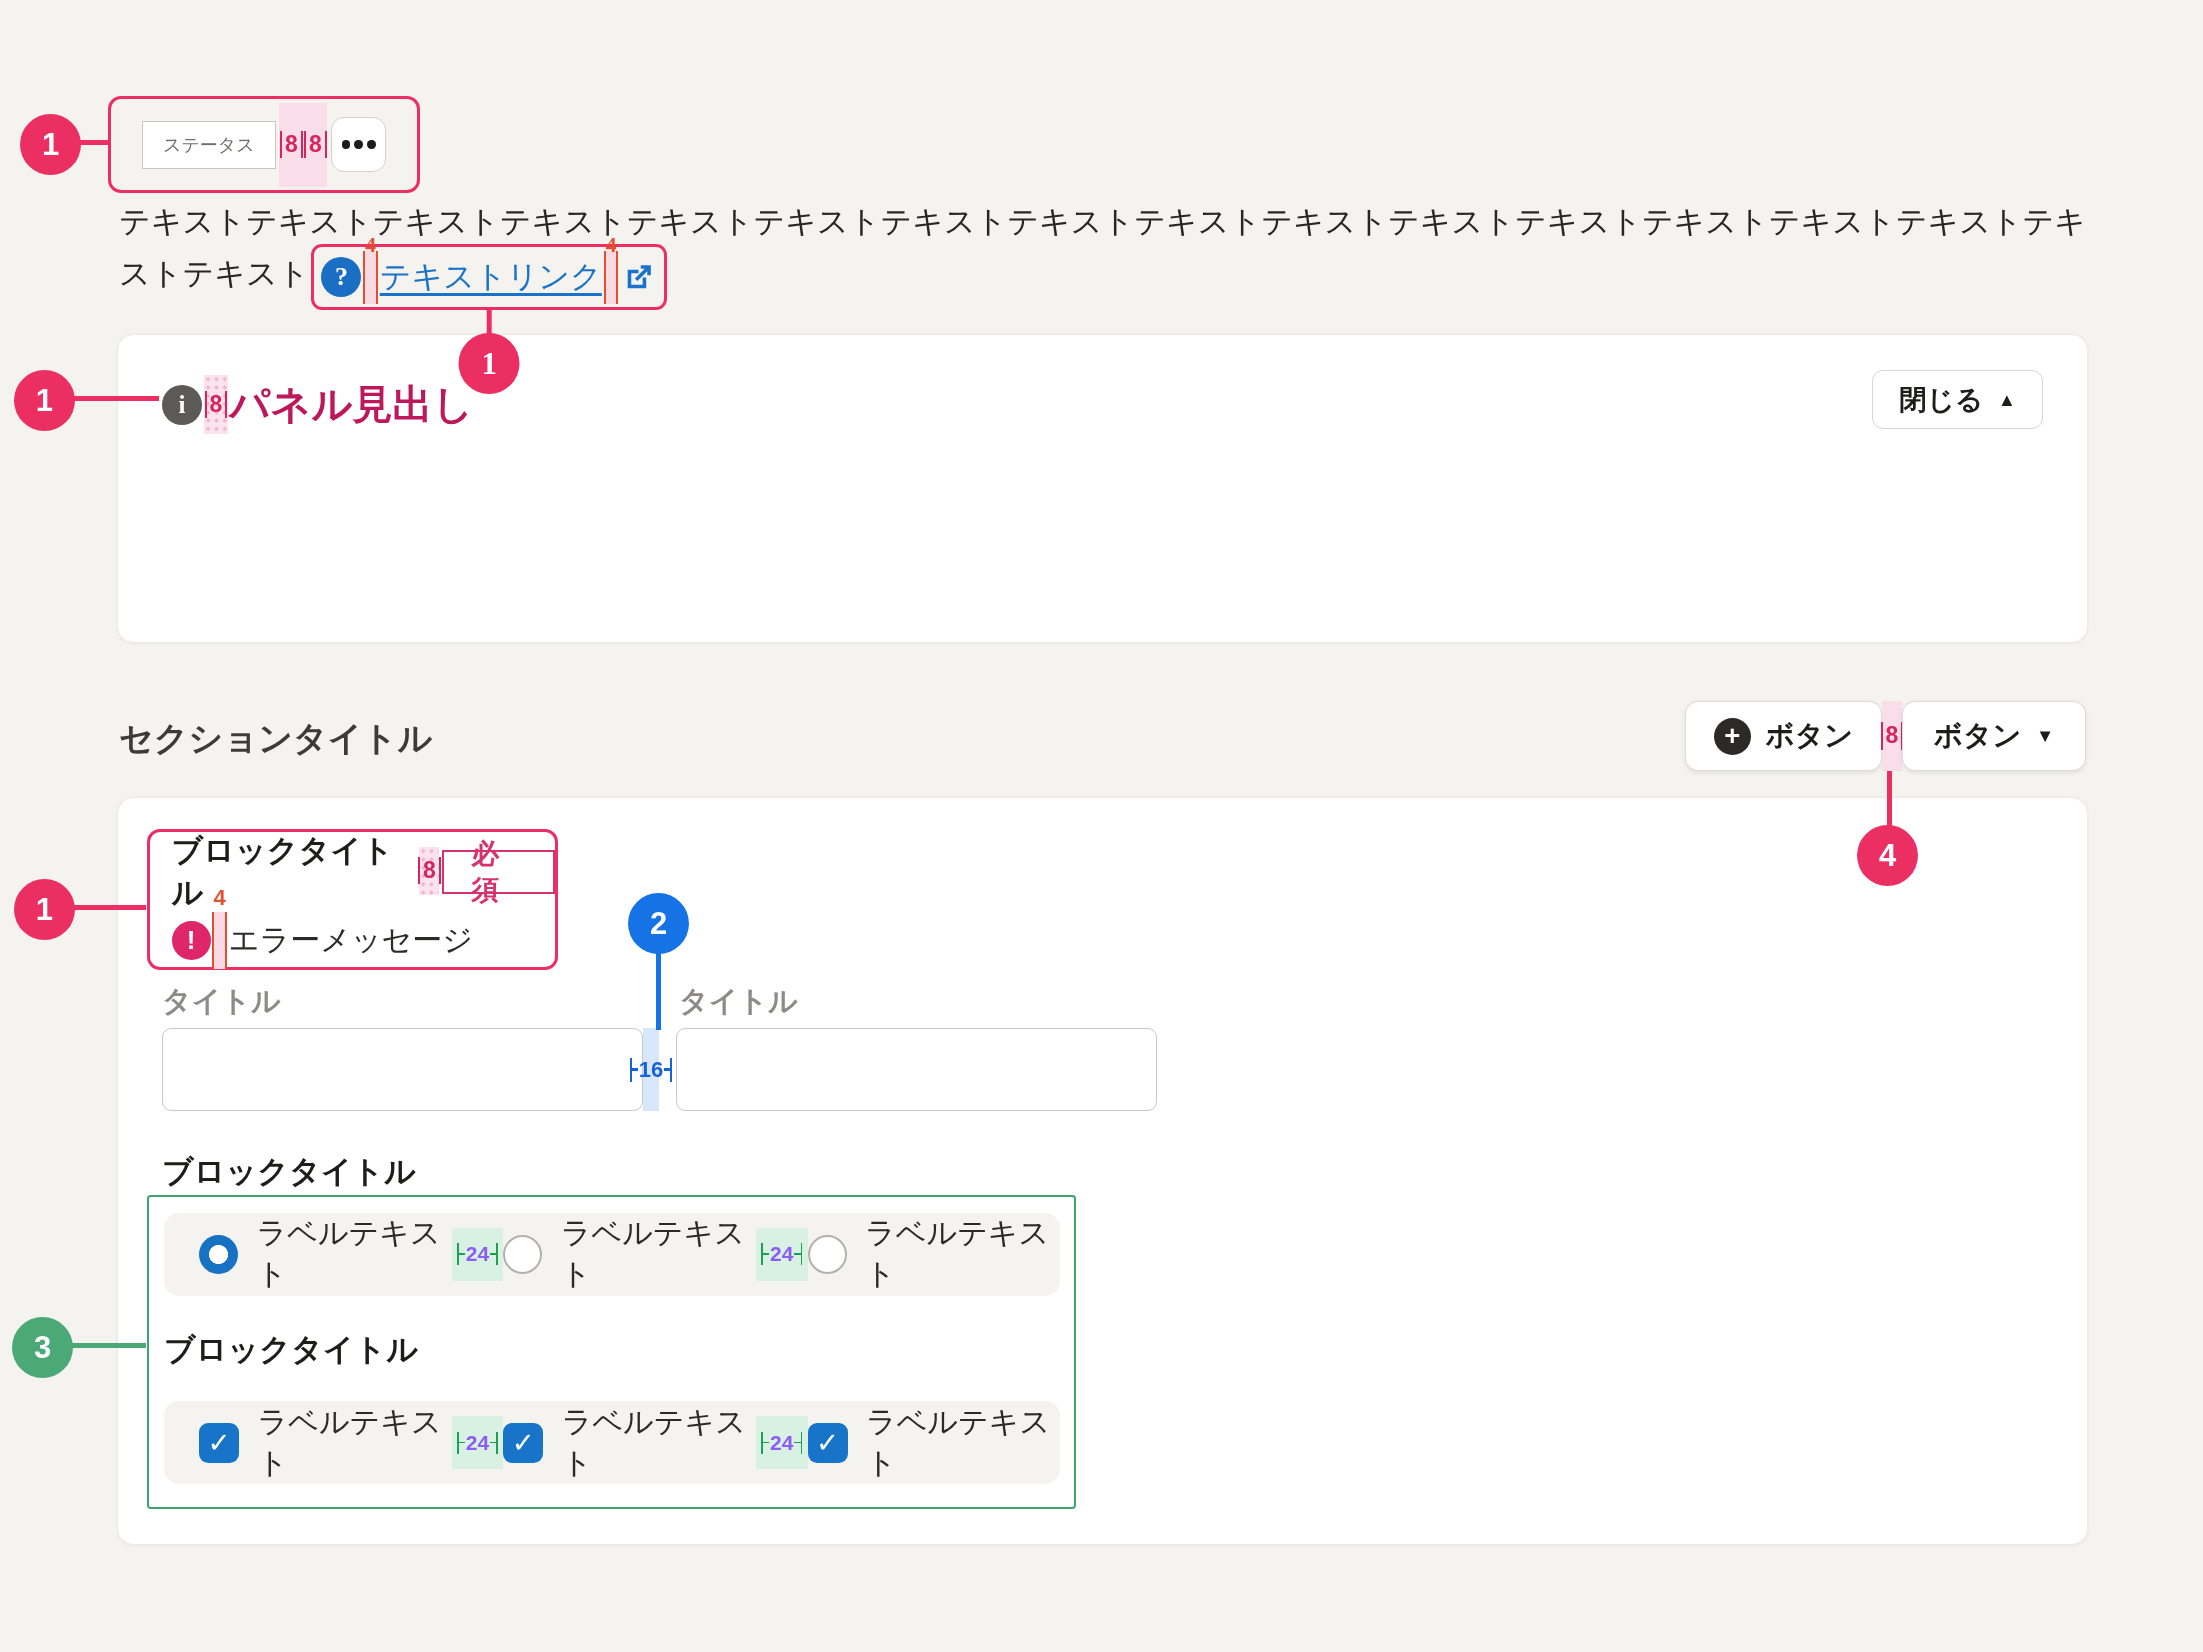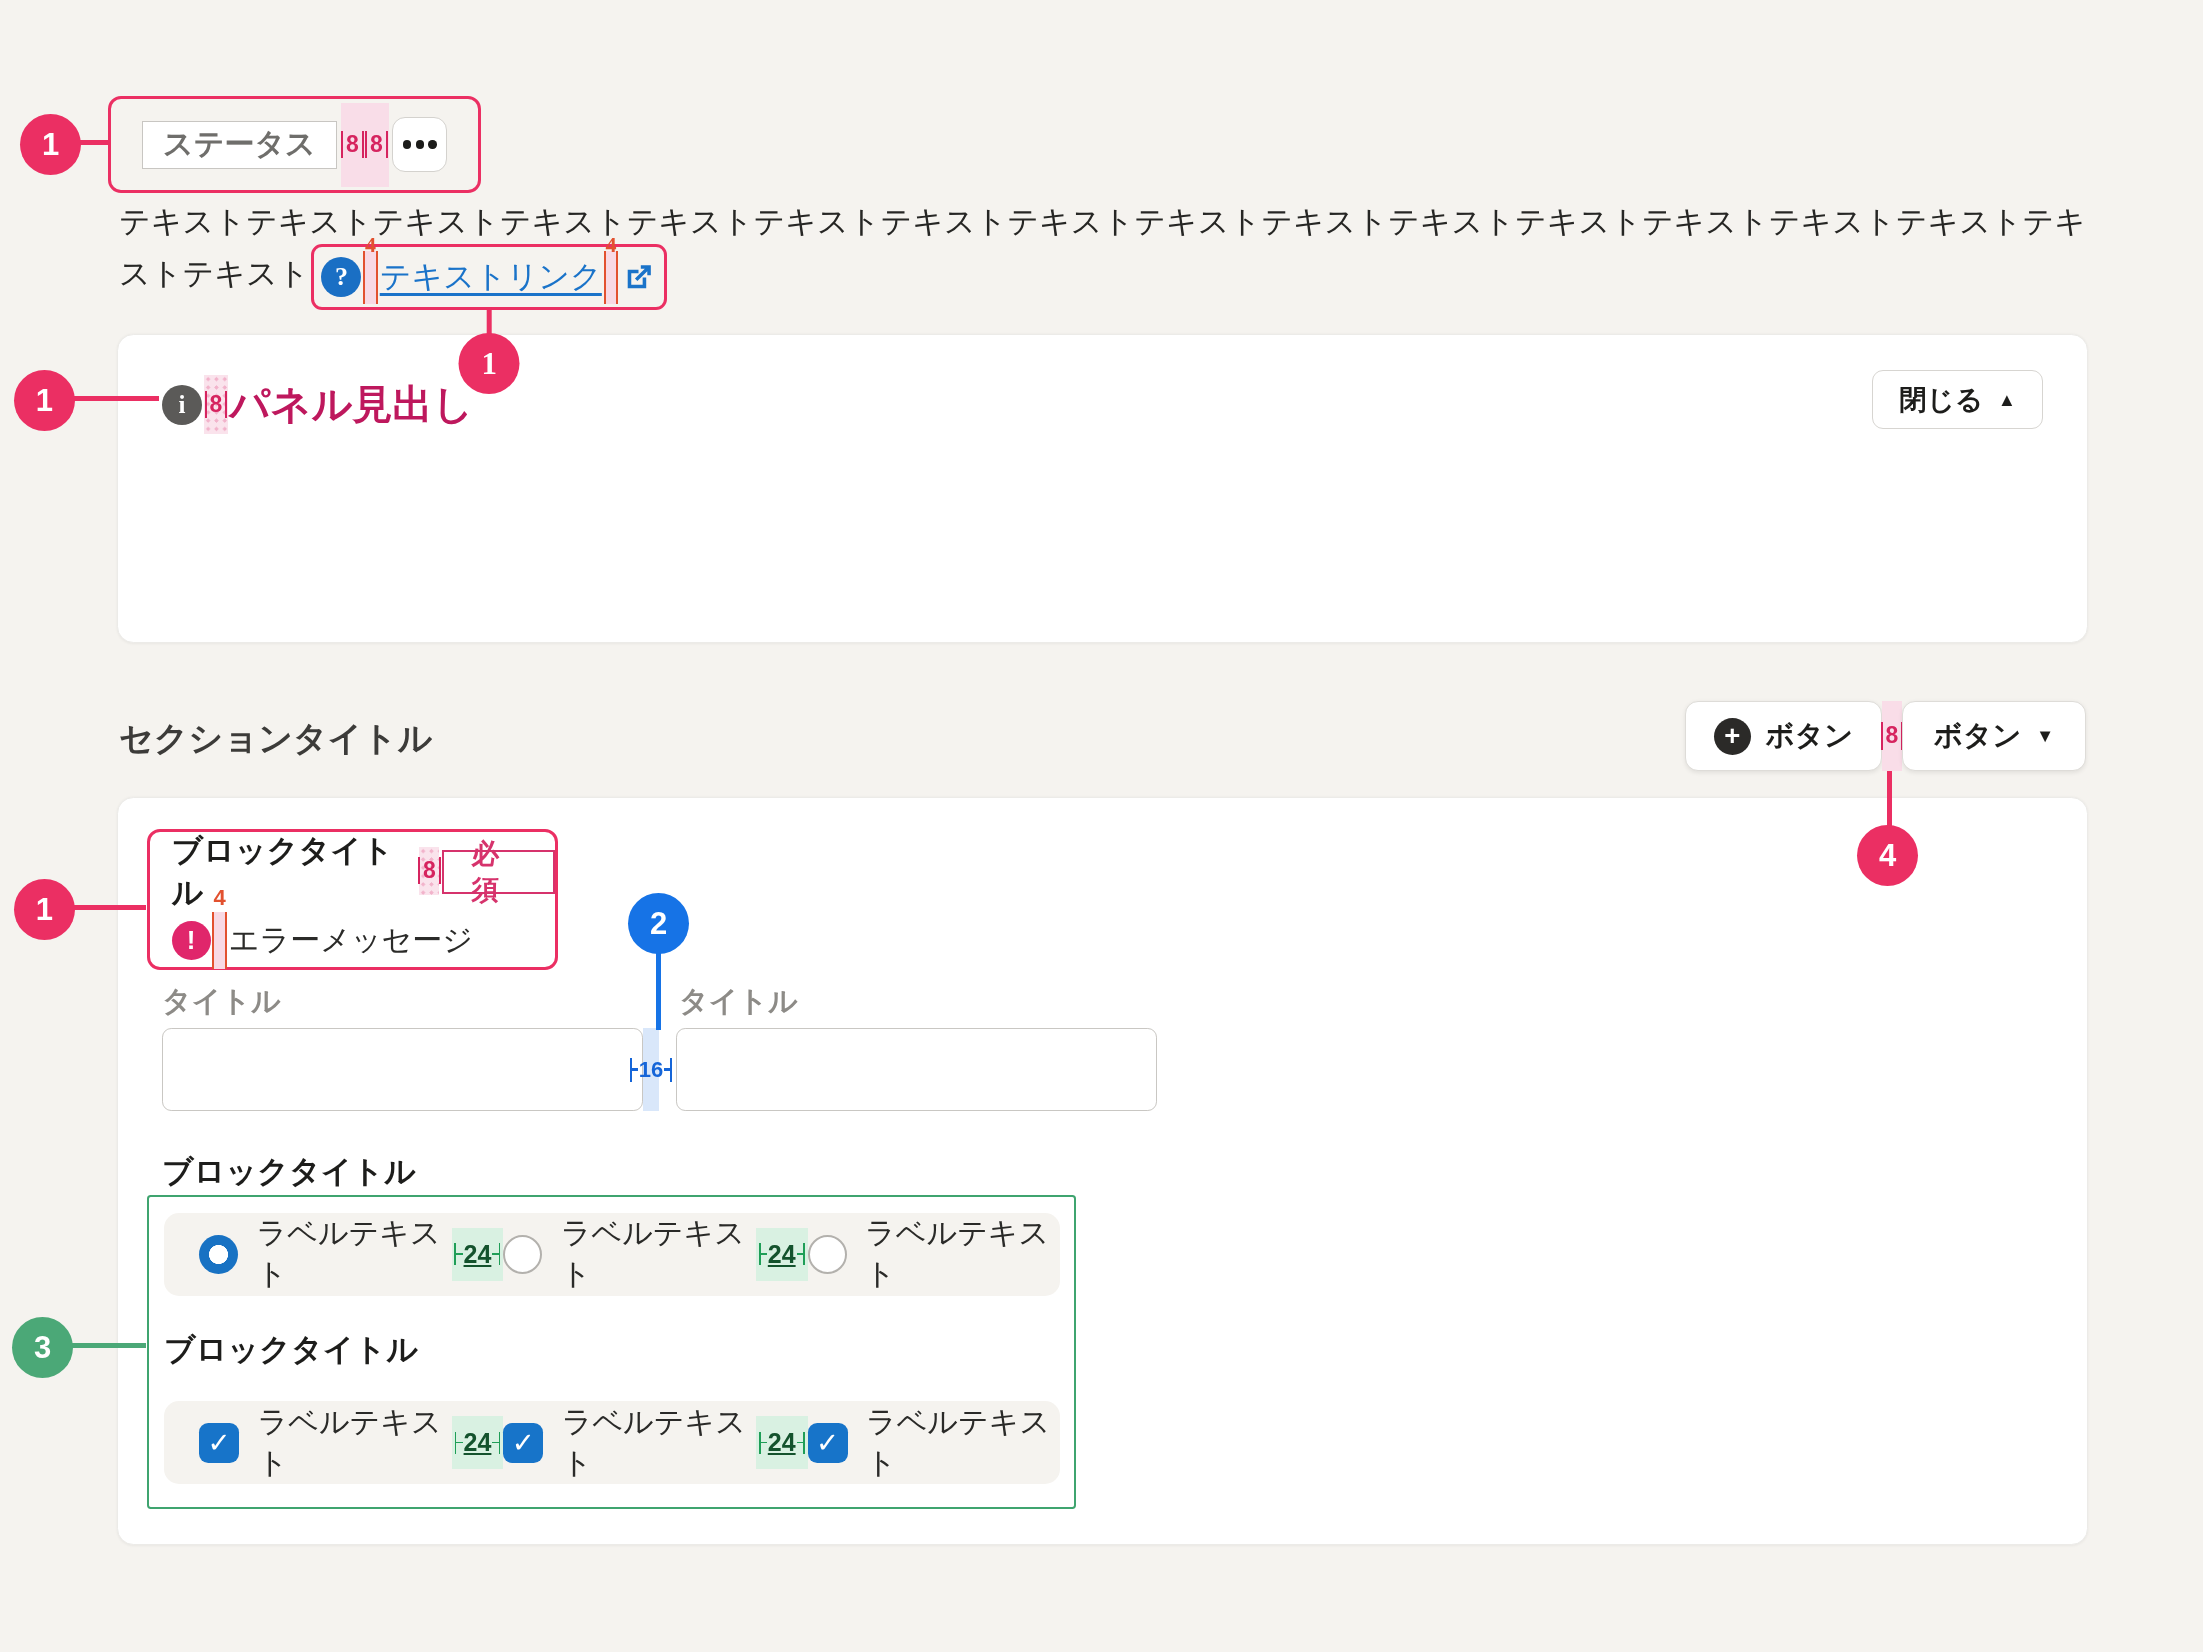--- a/index.html
+++ b/index.html
@@ -42,21 +42,21 @@
   }
   .mh { display:inline-flex; align-items:center; }
   .mh i { display:inline-block; }
   .mh .vt { width:2.8px; height:24px; }
   .mh .hd { width:5.5px; height:2.8px; }
   .mh b { font-size:22px; font-weight:700; margin:0 0.9px; }
   .mh.blue .vt,.mh.blue .hd { background:#1565d8; }
   .mh.blue b { color:#1565d8; }
   .mh.green .vt { width:1.8px; height:22px; background:#1f9e57; }
   .mh.green .hd { width:6.4px; height:1.8px; background:#1f9e57; }
-  .mh.green b { color:#14532d; font-size:25px;text-decoration:underline; }
+  .mh.green b { color:#8b5cf6; font-size:21px; }
   .chip24 {
     width:57px; height:53px; background:#d9f1e2;
     display:inline-flex; align-items:center; justify-content:center;
   }
   .v4wrap {
     position:relative; width:14.7px; height:53px; background:#f8d9e4; margin:0 1.8px;
     border-left:2.8px solid #e2512f; border-right:2.8px solid #e2512f;
   }
   .v4wrap .n4 {
     position:absolute; top:-27.5px; left:50%; transform:translateX(-50%);
@@ -64,21 +64,21 @@
   }
 
   
   .title-outline {
     position:absolute; left:108px; top:96px; height:97px;
     display:inline-flex; align-items:center; padding:0 31px;
     border:3.7px solid #eb2f63; border-radius:13px; z-index:10;
   }
   .status-badge {
     height:48px; padding:0 20px; background:#fff; border:1.8px solid #c8c6c2;
-    display:flex; align-items:center; font-size:30px; font-weight:700; color:#6f6e6b;
+    display:flex; align-items:center; font-size:18px; font-weight:400; color:#6f6e6b;
     margin-right:3.7px;
   }
   .title-outline .strip8 { height:84px; align-self:center; }
   .page-title { font-size:43px; font-weight:500; color:#1c1c1a; margin:0 3.7px; letter-spacing:0.9px; }
   .more-btn {
     width:55px; height:55px; background:#fff; border:1.8px solid #d4d2ce; border-radius:13px;
     display:flex; align-items:center; justify-content:center; gap:4.6px; cursor:pointer; margin-left:3.7px;
   }
   .more-btn i { width:8.3px; height:8.3px; border-radius:50%; background:#1c1c1a; }
 

